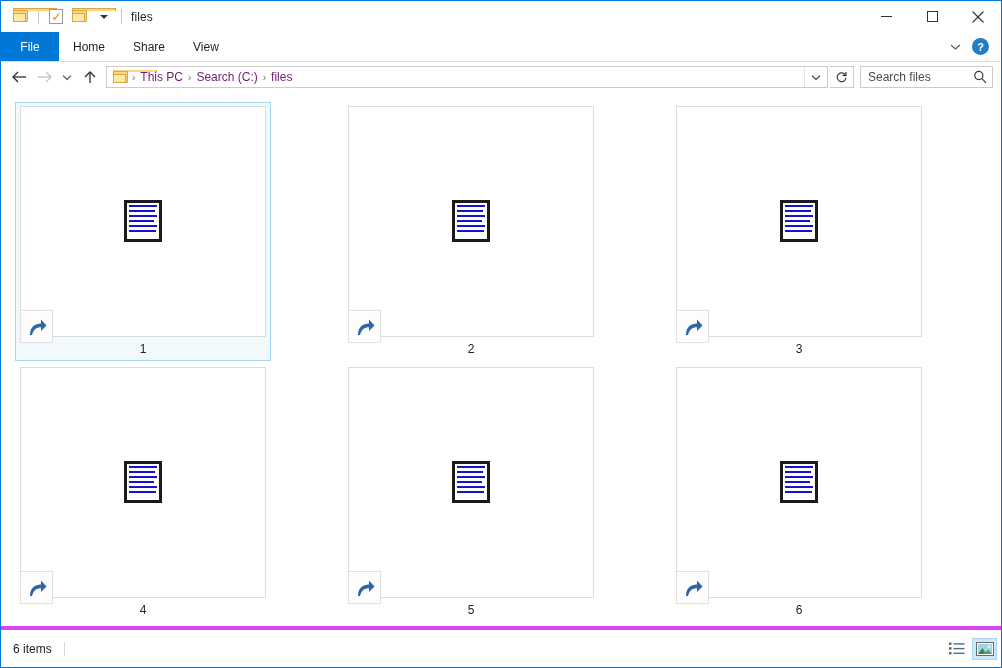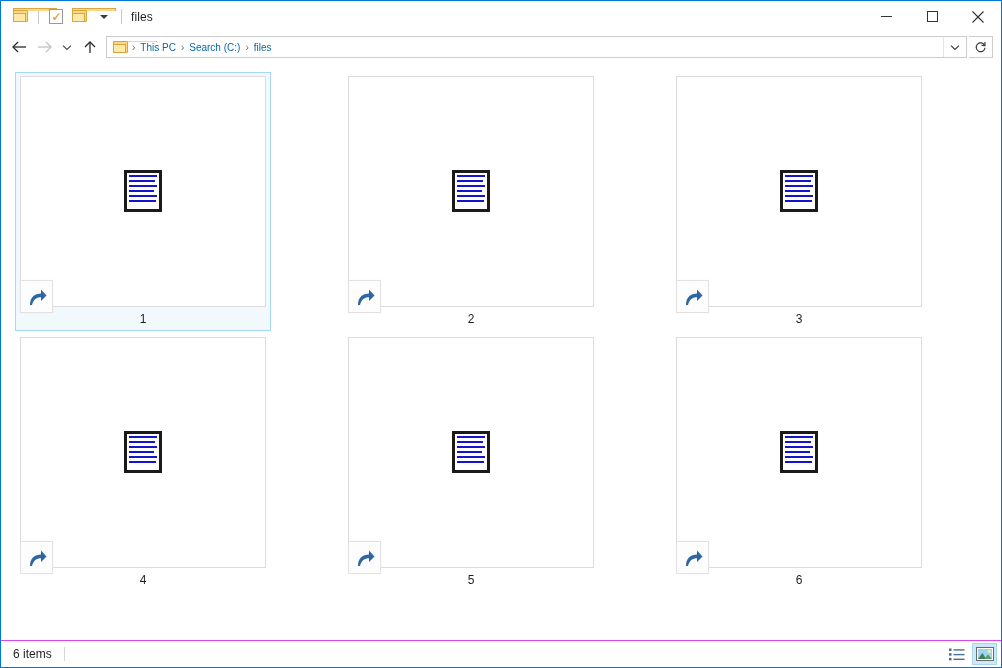--- a/index.html
+++ b/index.html
@@ -215,22 +215,22 @@
     min-width: 0;
   }
   .path-inner {
     display: flex;
     align-items: center;
     flex: 1;
     padding-left: 5px;
     overflow: hidden;
   }
   .crumb {
-    font-size: 10px;
-    color: #0369a1;
+    font-size: 12px;
+    color: #701a75;
     padding: 0 4px;
     white-space: nowrap;
   }
   .crumb-sep {
     color: #6d6d6d;
     font-size: 10px;
     padding: 0 1px;
     transform: translateY(0px);
   }
   .path-drop {
@@ -358,23 +358,23 @@
   .tile-label {
     font-size: 12px;
     color: #1f1f1f;
     margin-top: 5px;
     line-height: 15px;
     text-align: center;
   }
 
   
   .statusbar {
-    height: 27px;
+    height: 41px;
     min-height: 27px;
-    border-top: 1px solid #d946ef;
+    border-top: 4px solid #d946ef;
     background: #ffffff;
     display: flex;
     align-items: center;
     padding: 0 4px 0 12px;
     box-sizing: border-box;
     position: relative;
   }
   .status-text {
     font-size: 12px;
     color: #1f1f1f;
@@ -451,20 +451,34 @@
       </div>
       <div class="wc">
         <svg width="12" height="12" viewBox="0 0 12 12">
             <line x1="0.5" y1="0.5" x2="11.5" y2="11.5" stroke="#333" stroke-width="1.1"></line>
             <line x1="11.5" y1="0.5" x2="0.5" y2="11.5" stroke="#333" stroke-width="1.1"></line>
           </svg>
       </div>
     </div>
   </div>
 
+  <div class="ribbon">
+    <div class="tab file">File</div>
+    <div class="tab">Home</div>
+    <div class="tab">Share</div>
+    <div class="tab">View</div>
+    <div class="ribbon-right">
+      <div class="chev-down">
+        <svg width="11" height="8" viewBox="0 0 11 8">
+            <polyline points="1,2 5.5,6 10,2" fill="none" stroke="#5a5a5a" stroke-width="1.2"></polyline>
+          </svg>
+      </div>
+      <div class="help-icon">?</div>
+    </div>
+  </div>
 
   <div class="addressbar">
     <div class="nav-btn">
       <svg width="17" height="14" viewBox="0 0 17 14">
         <line x1="2" y1="7" x2="15" y2="7" stroke="#2b2b2b" stroke-width="1.3"></line>
         <polyline points="7,2 2,7 7,12" fill="none" stroke="#2b2b2b" stroke-width="1.3"></polyline>
       </svg>
     </div>
     <div class="nav-btn">
       <svg width="17" height="14" viewBox="0 0 17 14">
@@ -507,20 +521,29 @@
       </div>
     </div>
 
     <div class="refresh-btn">
       <svg width="13" height="13" viewBox="0 0 13 13">
         <path d="M10.6 4.4 A4.4 4.4 0 1 0 11 6.8" fill="none" stroke="#3a3a3a" stroke-width="1.2"></path>
         <polyline points="7.6,4.3 11,4.5 10.9,1.1" fill="none" stroke="#3a3a3a" stroke-width="1.2"></polyline>
       </svg>
     </div>
 
+    <div class="search-box">
+      <div class="search-text" title="Search files">Search files</div>
+      <div class="search-icon-wrap">
+        <svg width="14" height="14" viewBox="0 0 14 14">
+          <circle cx="5.8" cy="5.5" r="4.1" fill="none" stroke="#3a3a3a" stroke-width="1.2"></circle>
+          <line x1="8.9" y1="8.7" x2="13" y2="12.9" stroke="#3a3a3a" stroke-width="1.2"></line>
+        </svg>
+      </div>
+    </div>
   </div>
 
   <div class="content">
     <div class="grid">
 
       <div class="tile selected">
         <div class="thumb">
           <div class="doc-icon">
             <div class="doc-line l1"></div>
               <div class="doc-line l2"></div>

